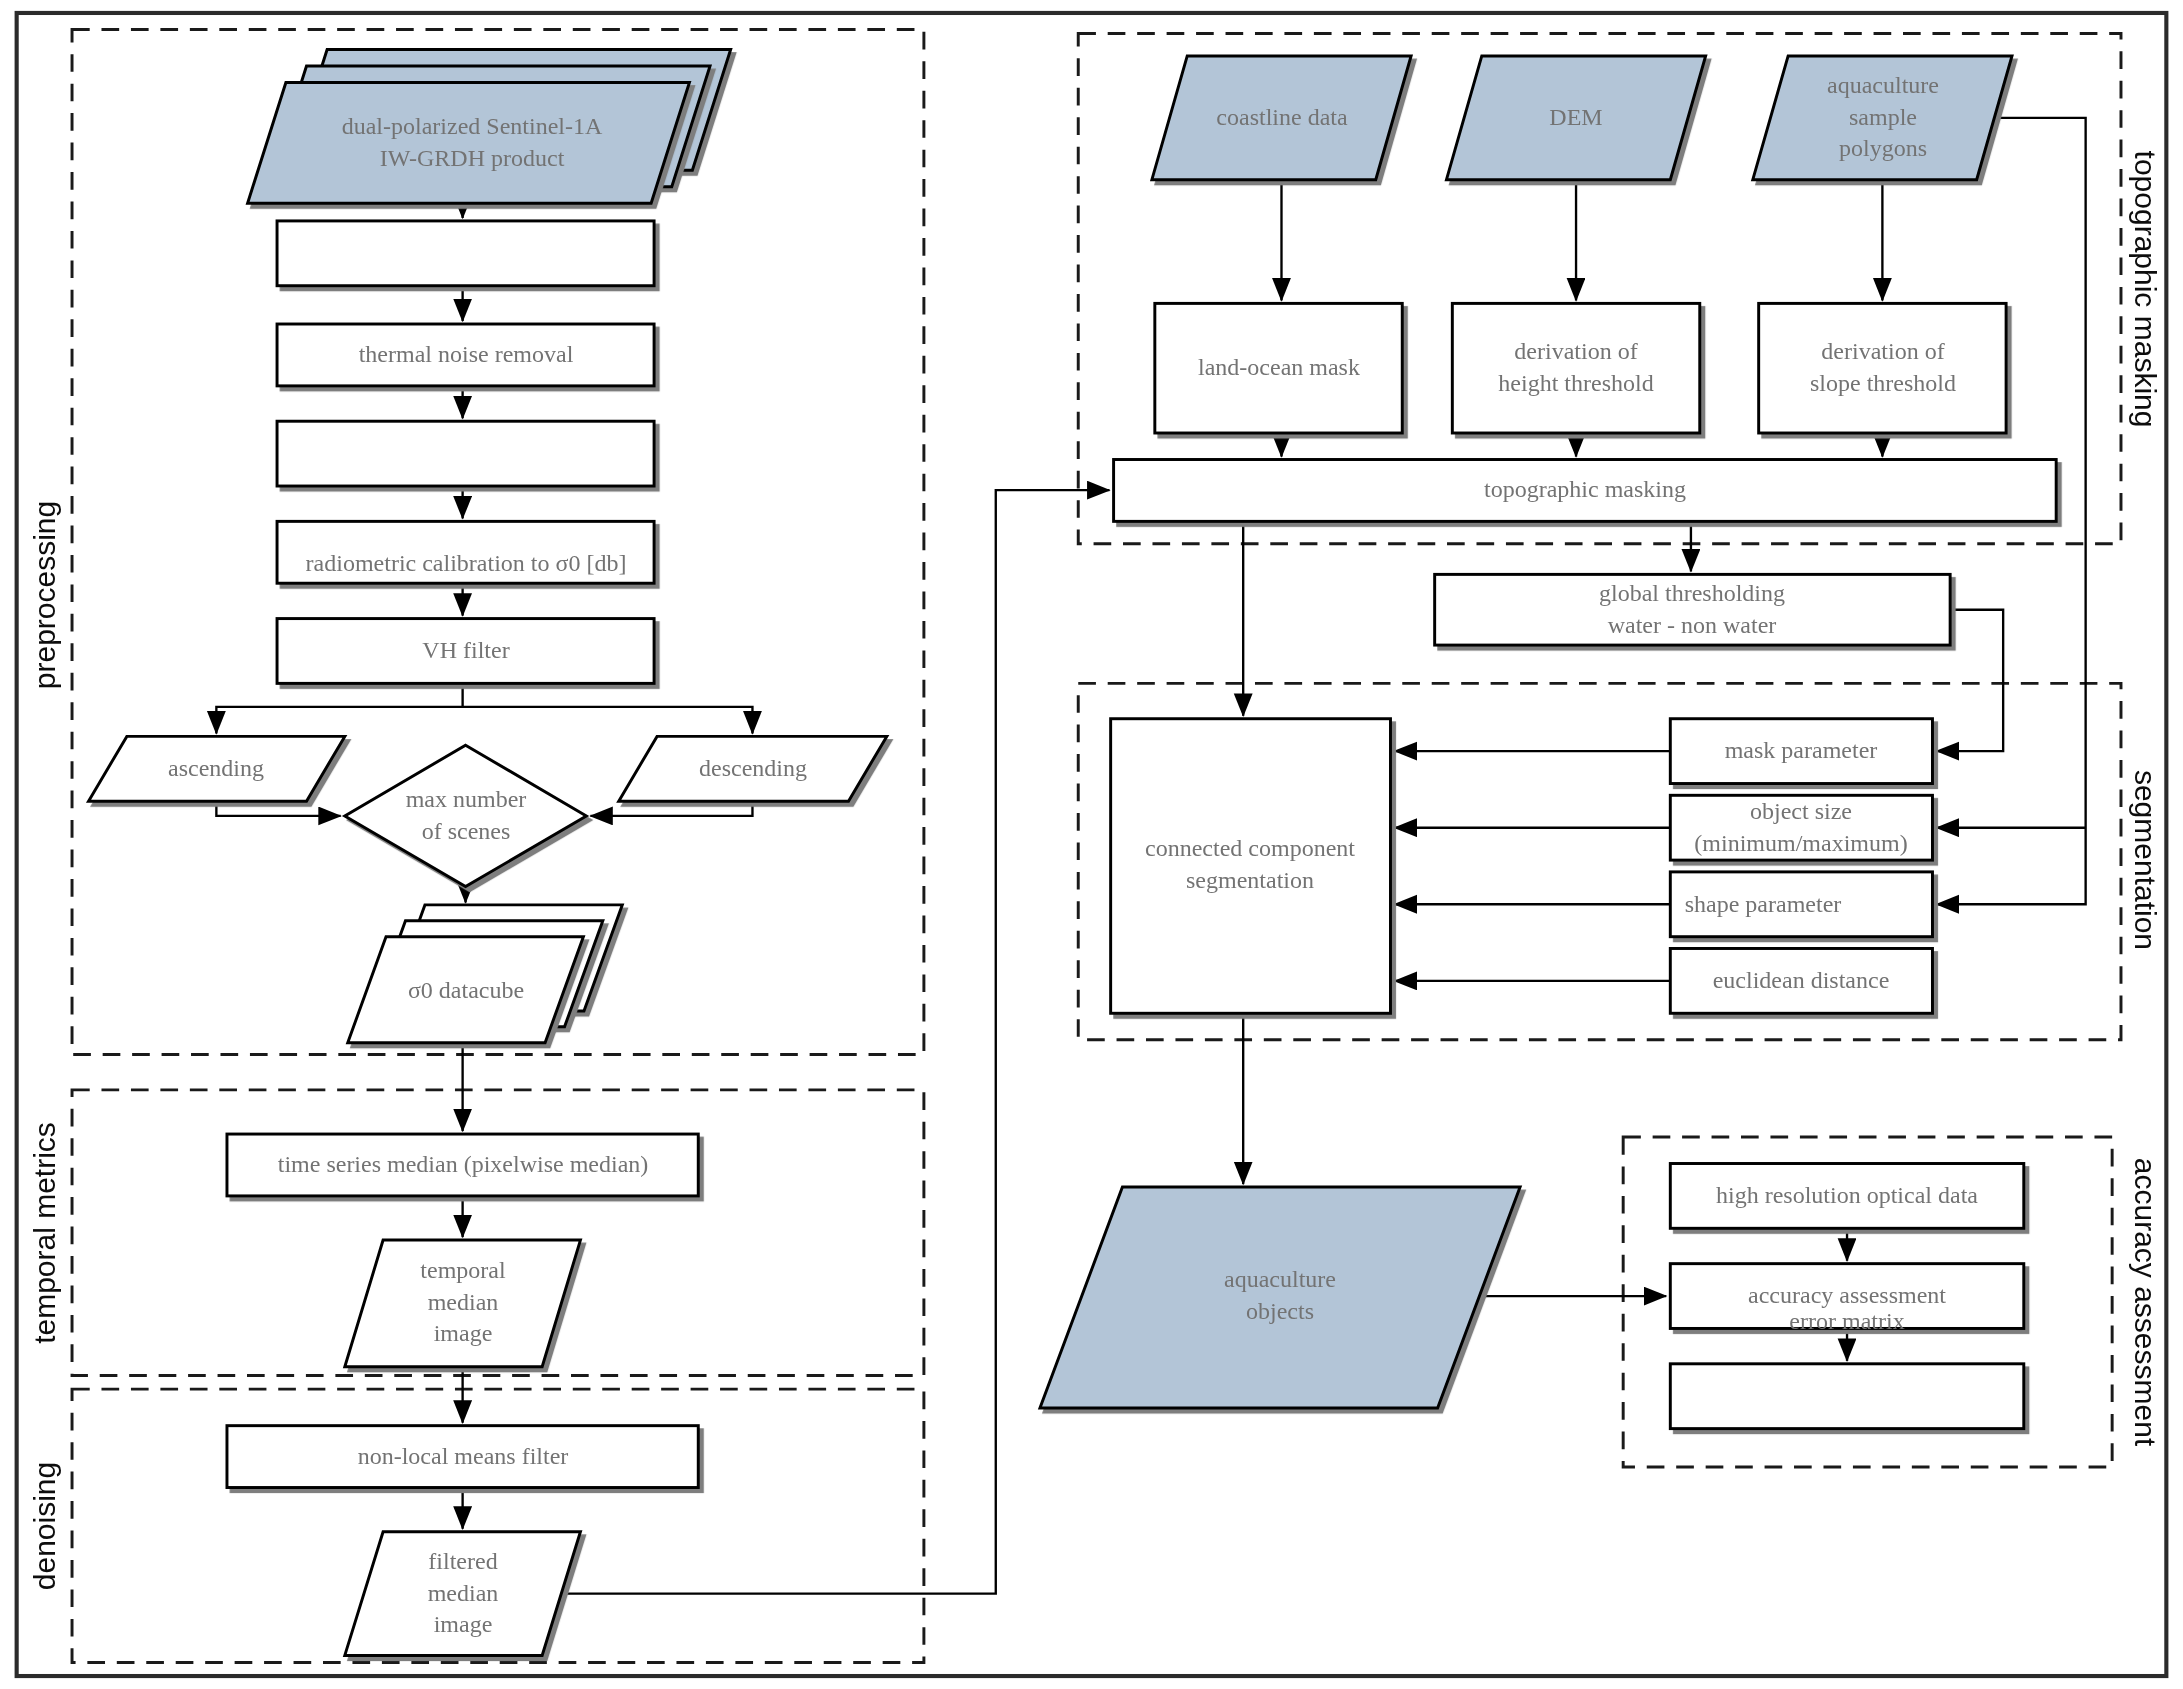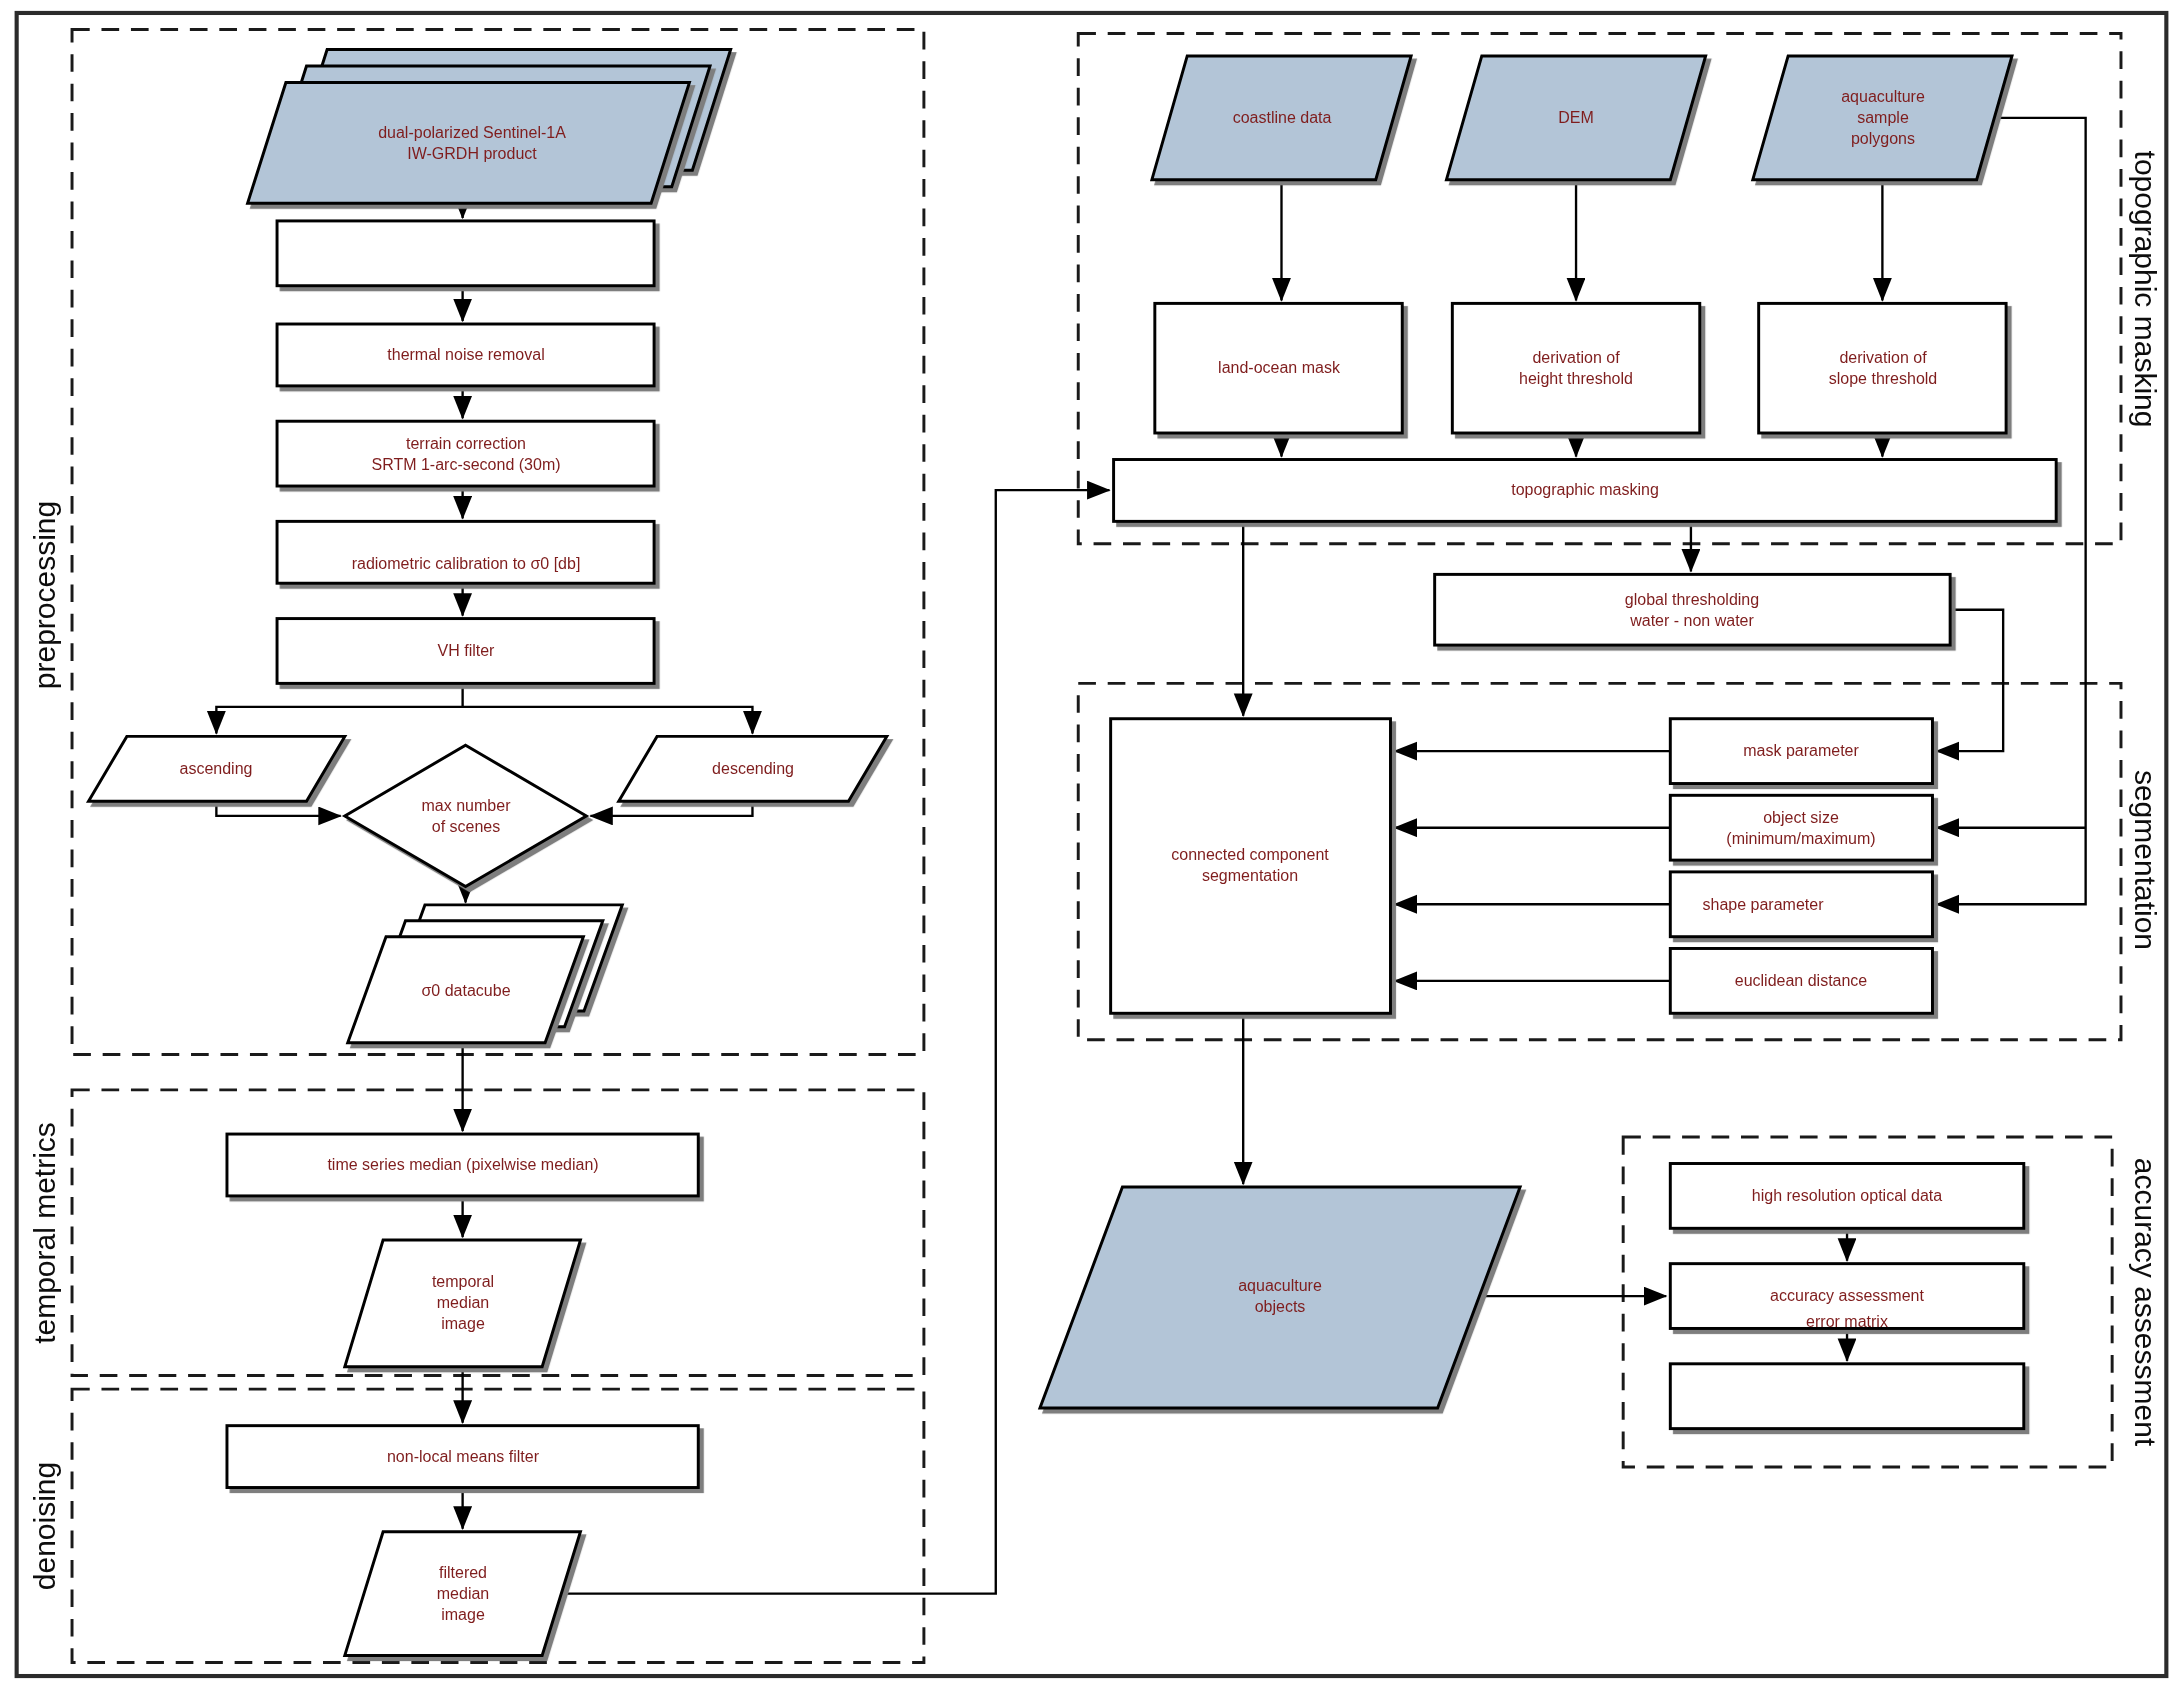--- a/index.html
+++ b/index.html
@@ -20,25 +20,26 @@
   }
   .shape { stroke: #000000; stroke-width: 5; fill: #ffffff; }
   .shape.blue { fill: var(--data-fill, #b3c5d7); }
   .sh { filter: drop-shadow(7px 7px 0px #7e7e7e); }
   .dash { stroke: #1a1a1a; stroke-width: 5; fill: none; stroke-dasharray: 30 20; }
   .conn { stroke: #000000; stroke-width: 4; fill: none; }
   .outer { stroke: #2b2b2b; stroke-width: 7; fill: none; }
   .node {
     position: absolute;
     transform: translate(-50%, -50%);
-    font-size: 16px;
+    font-size: 24px;
     line-height: 1.32;
-    color: #7f1d1d;
+    color: #737373;
     text-align: center;
     white-space: pre;
+    font-family: Liberation Serif, serif;
   }
   .vlabel {
     position: absolute;
     transform: translate(-50%, -50%) rotate(-90deg);
     font-size: 30px;
     color: #0d0d0d;
     white-space: pre;
   }
   .vlabel.right { transform: translate(-50%, -50%) rotate(90deg); }
 </style>
@@ -146,22 +147,20 @@
 
     <polygon class="shape blue sh" points="1905,2015 2580,2015 2440,2390 1765,2390"></polygon>
     <rect class="shape sh" x="2835" y="1975" width="600" height="110"></rect>
     <rect class="shape sh" x="2835" y="2145" width="600" height="110"></rect>
     <rect class="shape sh" x="2835" y="2315" width="600" height="110"></rect>
   </svg>
 
   <div class="node" style="left:472px;  top:143px;">dual-polarized Sentinel-1A
 IW-GRDH product</div>
   <div class="node" style="left:466px;  top:355px;">thermal noise removal</div>
-  <div class="node" style="left:466px;  top:454px;">terrain correction
-SRTM 1-arc-second (30m)</div>
   <div class="node" style="left:466px;  top:564px;">radiometric calibration to σ0 [db]</div>
   <div class="node" style="left:466px;  top:651px;">VH filter</div>
   <div class="node" style="left:216px;  top:769px;">ascending</div>
   <div class="node" style="left:753px; top:769px;">descending</div>
   <div class="node" style="left:466px;  top:816px;">max number
 of scenes</div>
   <div class="node" style="left:466px;  top:991px;">σ0 datacube</div>
   <div class="node" style="left:463px;  top:1165px;">time series median (pixelwise median)</div>
   <div class="node" style="left:463px;  top:1303px;">temporal
 median

